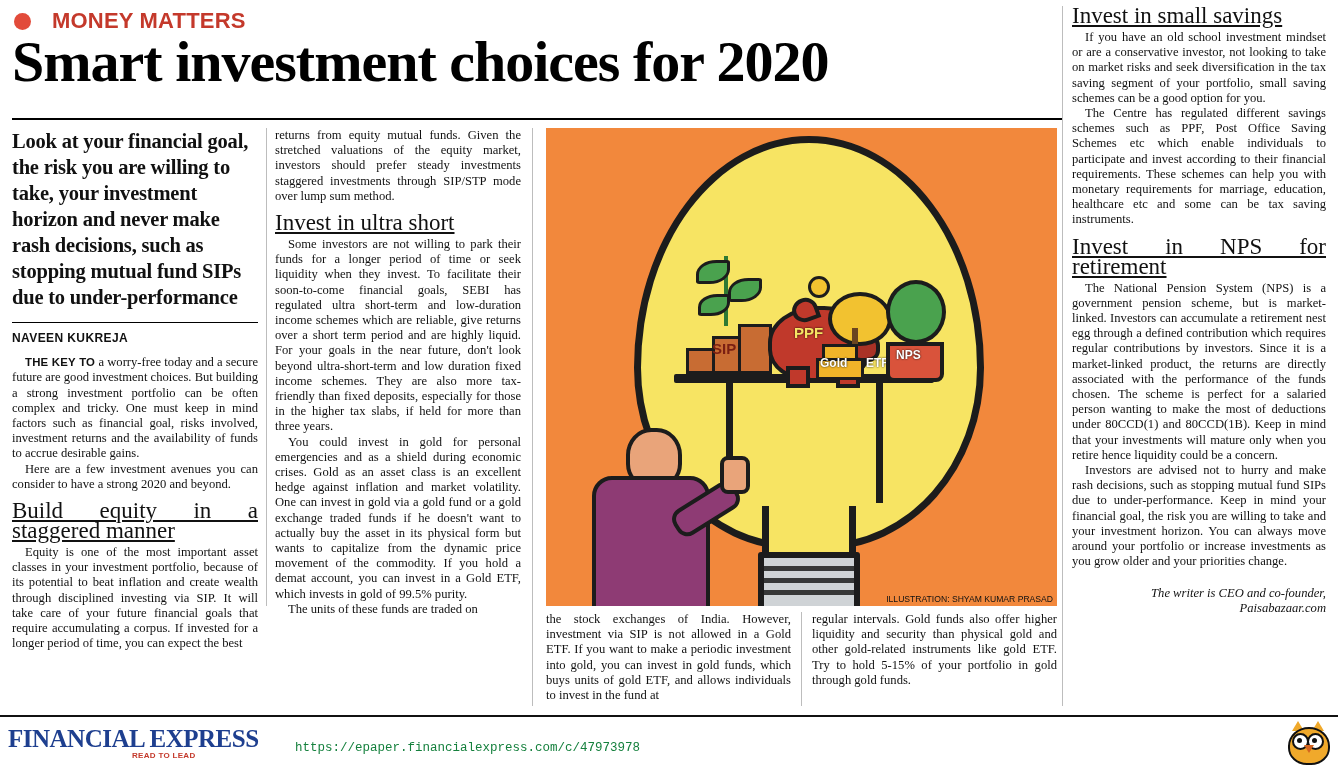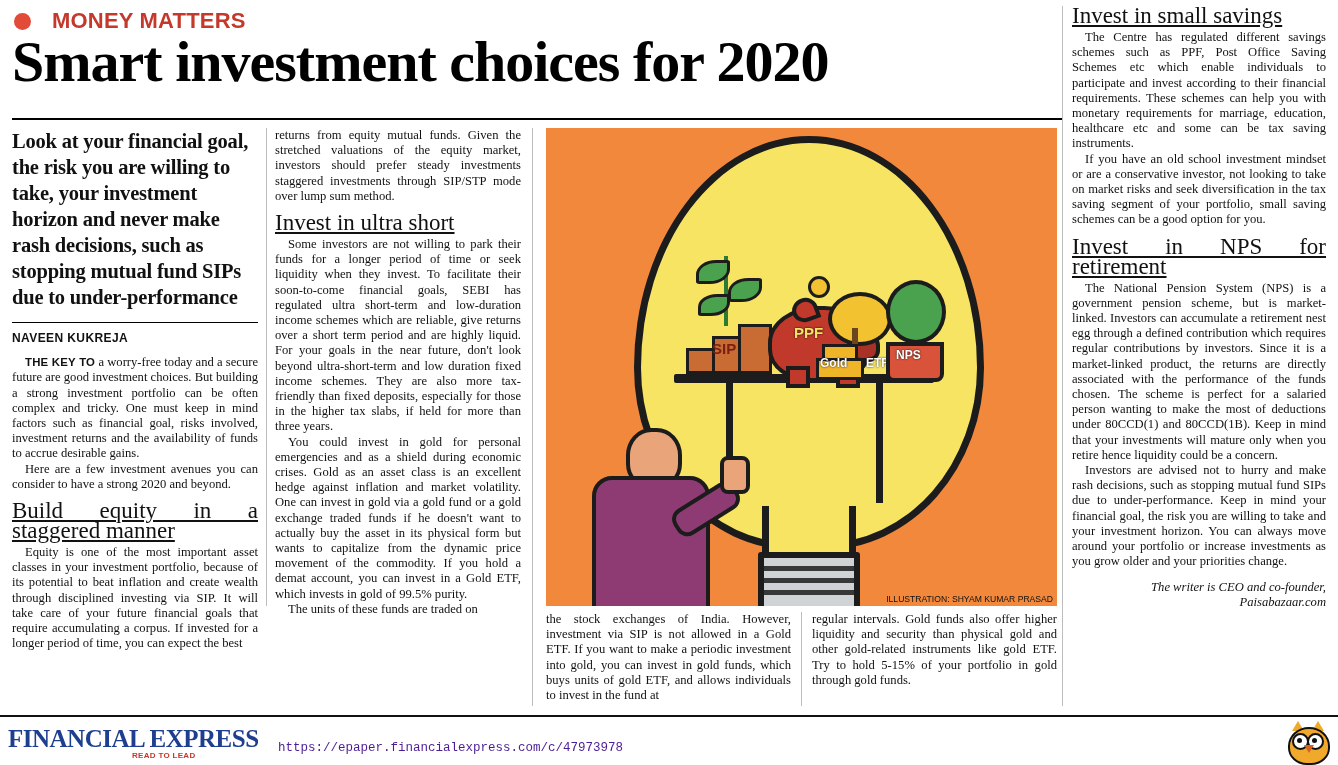--- a/index.html
+++ b/index.html
@@ -123,43 +123,43 @@
   .art .man-body{position:absolute;left:18px;top:48px;width:110px;height:130px;background:#8e3b74;border:4px solid #1c1c1c;border-radius:20px 20px 0 0;}
   .art .man-arm{position:absolute;left:96px;top:66px;width:64px;height:22px;background:#8e3b74;border:4px solid #1c1c1c;border-radius:12px;transform:rotate(-32deg);}
   .art .man-hand{position:absolute;left:146px;top:28px;width:22px;height:30px;background:#e9a47a;border:4px solid #1c1c1c;border-radius:8px;}
   .art .credit{
     position:absolute;right:4px;bottom:2px;
     font-family:"Liberation Sans", sans-serif;font-weight:normal;font-size:8.6px;color:#111;
   }
 
   
   .signoff{
-    font-style:italic;text-align:right;margin-top:10px;font-size:12.6px;line-height:15.5px;
+    font-style:italic;text-align:right;margin-top:16px;font-size:12.6px;line-height:15.5px;
   }
 
   
   .footer{
     position:absolute;left:0;bottom:0;width:1338px;height:48px;border-top:2px solid #111;background:#fff;
   }
   .fe-logo{
     position:absolute;left:8px;top:8px;
     font-family:"Liberation Serif", serif;font-weight:bold;font-size:25px;
     color:#1e3f8f;letter-spacing:-.5px;
   }
   .fe-tag{
     position:absolute;left:132px;top:34px;
     font-family:"Liberation Sans", sans-serif;font-weight:bold;font-size:8px;color:#c4392b;letter-spacing:.3px;
   }
   .foot-date{
     position:absolute;left:278px;top:6px;
     font-family:Liberation Sans, sans-serif;font-size:12.5px;color:#111;margin-top:47px;
   }
   .foot-url{
-    position:absolute;left:278px;top:24px;
-    font-family:"Liberation Mono", monospace;font-size:12.5px;color:#4c1d95;
+    position:absolute;left:295px;top:24px;
+    font-family:"Liberation Mono", monospace;font-size:12.5px;color:#15803d;
   }
   .owl{
     position:absolute;right:10px;top:2px;width:42px;height:44px;
   }
   .owl-body{position:absolute;left:2px;top:8px;width:38px;height:34px;background:#f0a92b;border:2px solid #111;border-radius:50% 50% 45% 45%;}
   .owl-eye{position:absolute;top:14px;width:13px;height:13px;background:#fff;border:2px solid #111;border-radius:50%;}
   .owl-eye i{position:absolute;left:3px;top:3px;width:5px;height:5px;background:#111;border-radius:50%;}
   .owl-beak{position:absolute;left:18px;top:26px;width:0;height:0;border-left:5px solid transparent;border-right:5px solid transparent;border-top:8px solid #d4641f;}
   .owl-ear{position:absolute;top:2px;width:0;height:0;border-left:6px solid transparent;border-right:6px solid transparent;border-bottom:10px solid #f0a92b;}
 </style>
@@ -254,22 +254,22 @@
 
   <div class="col" id="colb1">
     <p style="text-indent:0">the stock exchanges of India. However, investment via SIP is not allowed in a Gold ETF. If you want to make a periodic investment into gold, you can invest in gold funds, which buys units of gold ETF, and allows individuals to invest in the fund at</p>
   </div>
   <div class="col" id="colb2">
     <p style="text-indent:0">regular intervals. Gold funds also offer higher liquidity and security than physical gold and other gold-related instruments like gold ETF. Try to hold 5-15% of your portfolio in gold through gold funds.</p>
   </div>
 
   <div class="col" id="col4">
     <h3 style="margin-top:0">Invest in small savings</h3>
+    <p>If you have an old school investment mindset or are a conservative investor, not looking to take on market risks and seek diversification in the tax saving segment of your portfolio, small saving schemes can be a good option for you.</p>
     <p>The Centre has regulated different savings schemes such as PPF, Post Office Saving Schemes etc which enable individuals to participate and invest according to their financial requirements. These schemes can help you with monetary requirements for marriage, education, healthcare etc and some can be tax saving instruments.</p>
-    <p>If you have an old school investment mindset or are a conservative investor, not looking to take on market risks and seek diversification in the tax saving segment of your portfolio, small saving schemes can be a good option for you.</p>
     <h3>Invest in NPS for retirement</h3>
     <p>The National Pension System (NPS) is a government pension scheme, but is market-linked. Investors can accumulate a retirement nest egg through a defined contribution which requires regular contributions by investors. Since it is a market-linked product, the returns are directly associated with the performance of the funds chosen. The scheme is perfect for a salaried person wanting to make the most of deductions under 80CCD(1) and 80CCD(1B). Keep in mind that your investments will mature only when you retire hence liquidity could be a concern.</p>
     <p>Investors are advised not to hurry and make rash decisions, such as stopping mutual fund SIPs due to under-performance. Keep in mind your financial goal, the risk you are willing to take and your investment horizon. You can always move around your portfolio or increase investments as you grow older and your priorities change.</p>
     <div class="signoff">The writer is CEO and co-founder,</div>
     <div class="signoff" style="margin-top:0">Paisabazaar.com</div>
   </div>
 
   <div class="footer">
     <div class="fe-logo">FINANCIAL EXPRESS</div>
     <div class="fe-tag">READ TO LEAD</div>

